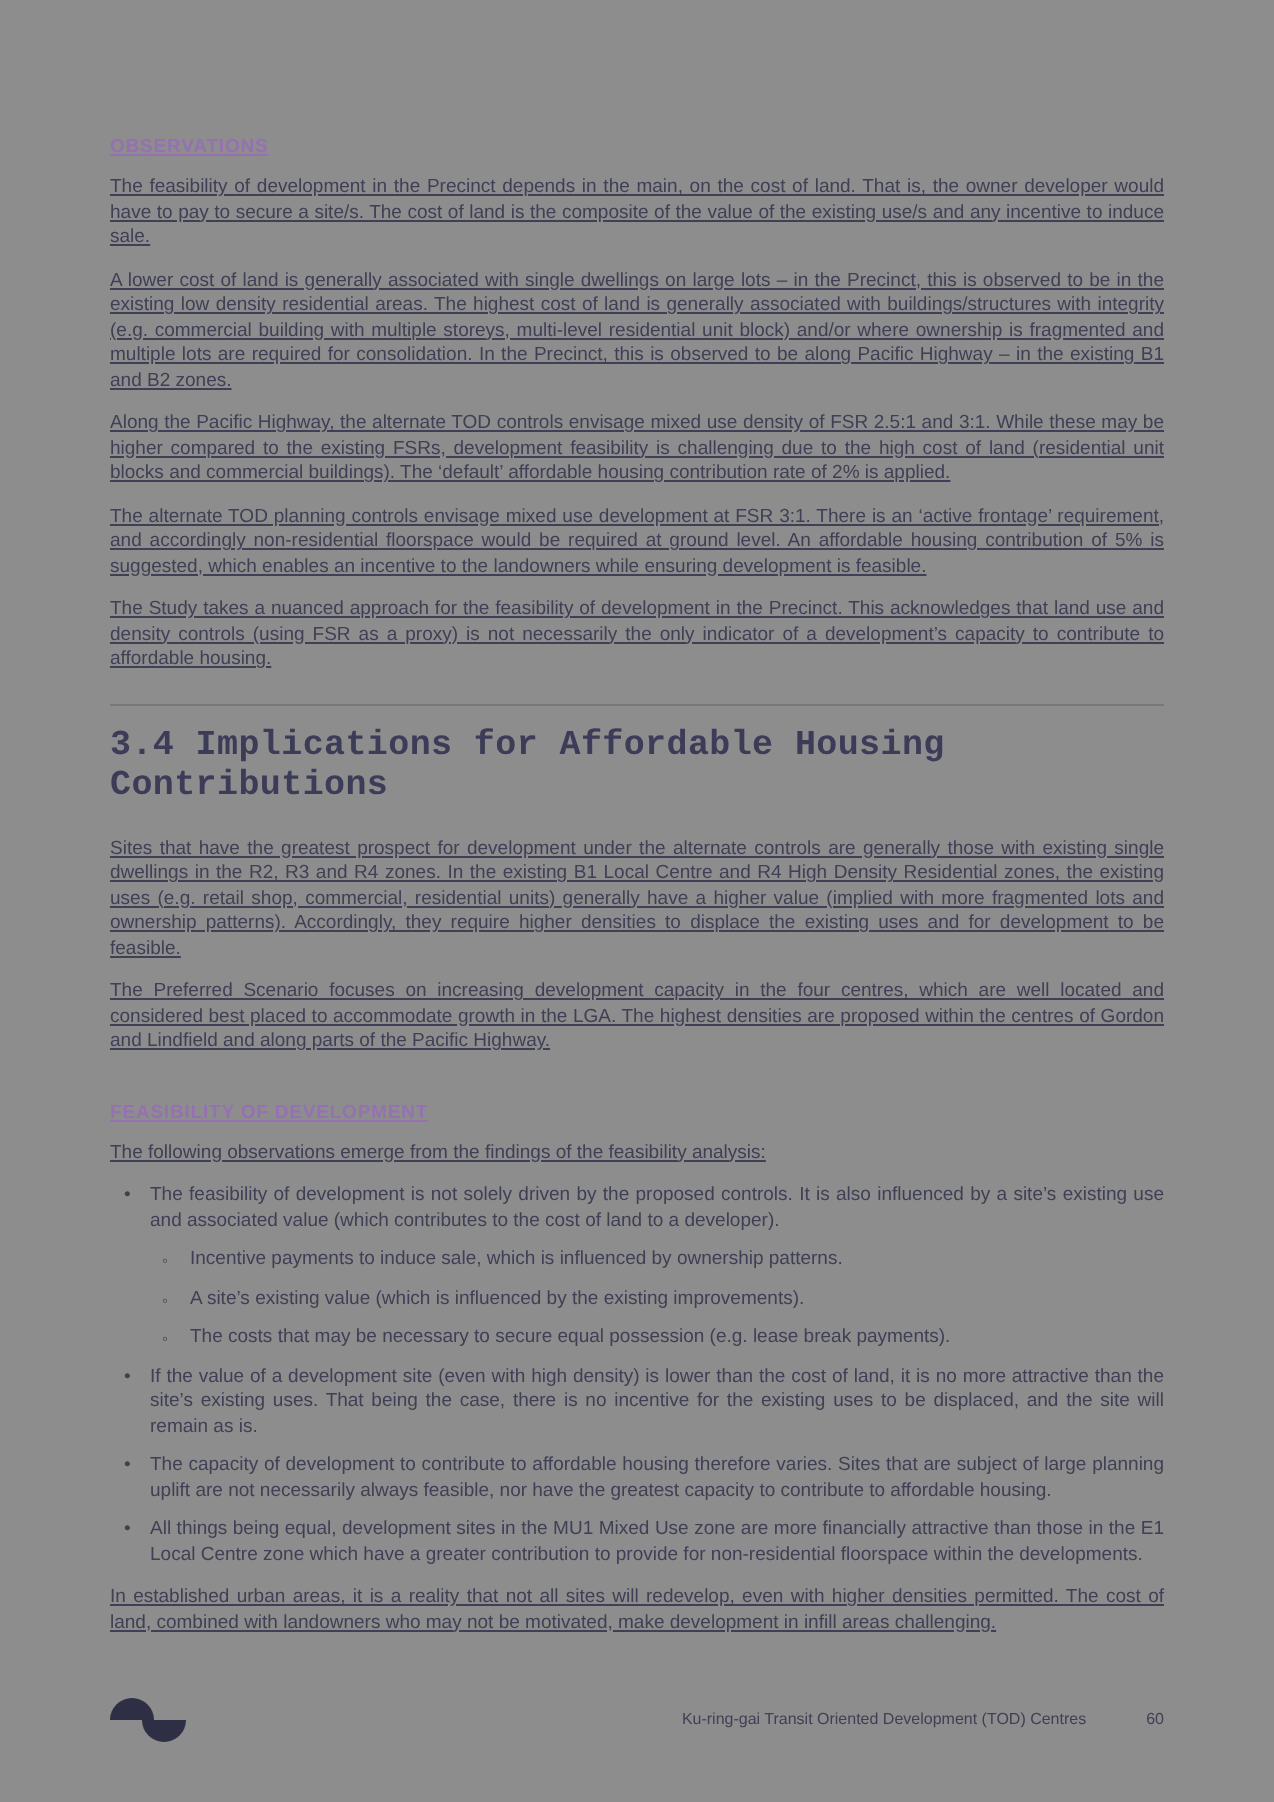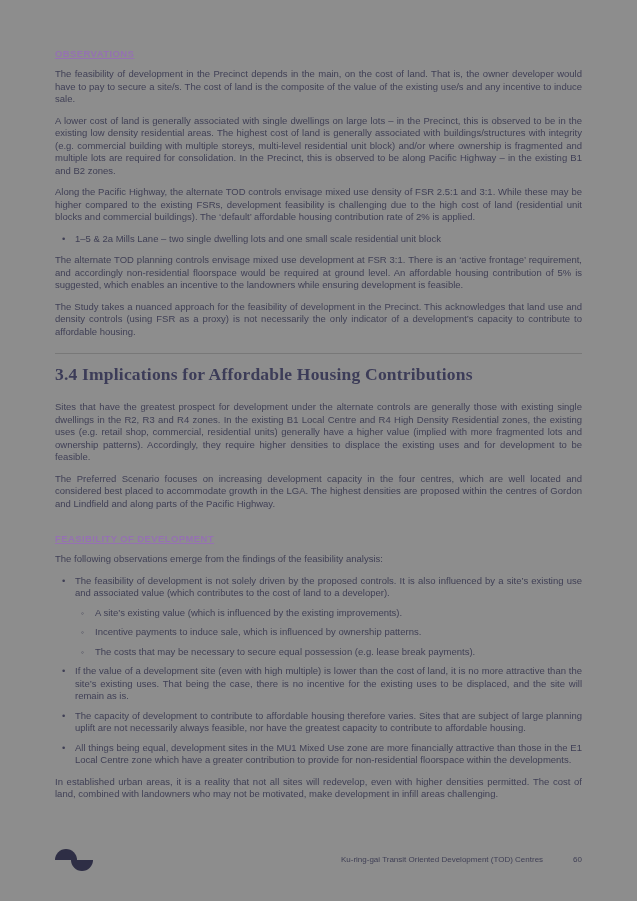--- a/index.html
+++ b/index.html
@@ -7,35 +7,36 @@
     width: 637px; height: 901px;
     background: #8d8d8d;
     font-family: "Liberation Sans", sans-serif;
     color: #3f3f55;
     overflow: hidden;
   }
   .page {
     position: relative;
     width: 637px; height: 901px;
     box-sizing: border-box;
-    padding: 48px 55px 0 55px;
+    padding: 68px 55px 0 55px;
   }
   .tag-heading {
     color: #9571b2;
     font-weight: bold;
     font-size: 9.5px;
     letter-spacing: 0.4px;
     text-decoration: underline;
     margin: 0 0 9px 0;
   }
   p.body-text {
     font-size: 9.5px;
     line-height: 12.5px;
     text-align: justify;
     margin: 0 0 9px 0;
+    text-decoration: underline;
   }
   ul.bullets {
     list-style: none;
     margin: 0 0 9px 0;
     padding: 0;
   }
   ul.bullets li {
     position: relative;
     font-size: 9.5px;
     line-height: 12.5px;
@@ -55,21 +56,21 @@
     content: "\25E6";
     position: absolute; left: 26px; top: 0;
     font-size: 8.5px;
   }
   .divider {
     border: none;
     border-top: 1px solid #787878;
     margin: 15px 0 10px 0;
   }
   h2.section-heading {
-    font-family: Liberation Serif, serif;
+    font-family: Liberation Mono, monospace;
     font-size: 17.5px;
     font-weight: bold;
     color: #3c3c58;
     margin: 0 0 16px 0;
     letter-spacing: 0.2px;
   }
   .footer {
     position: absolute;
     left: 55px; right: 55px; bottom: 30px;
     display: flex;
@@ -107,43 +108,42 @@
 
 <div class="page">
 
   <div class="tag-heading">OBSERVATIONS</div>
 
   <p class="body-text">The feasibility of development in the Precinct depends in the main, on the cost of land. That is, the owner developer would have to pay to secure a site/s. The cost of land is the composite of the value of the existing use/s and any incentive to induce sale.</p>
   <p class="body-text">A lower cost of land is generally associated with single dwellings on large lots – in the Precinct, this is observed to be in the existing low density residential areas. The highest cost of land is generally associated with buildings/structures with integrity (e.g. commercial building with multiple storeys, multi-level residential unit block) and/or where ownership is fragmented and multiple lots are required for consolidation. In the Precinct, this is observed to be along Pacific Highway – in the existing B1 and B2 zones.</p>
   <p class="body-text">Along the Pacific Highway, the alternate TOD controls envisage mixed use density of FSR 2.5:1 and 3:1. While these may be higher compared to the existing FSRs, development feasibility is challenging due to the high cost of land (residential unit blocks and commercial buildings). The ‘default’ affordable housing contribution rate of 2% is applied.</p>
 
   <ul class="bullets">
-    <li class="lvl1">1–5 &amp; 2a Mills Lane – two single dwelling lots and one small scale residential unit block</li>
   </ul>
 
   <p class="body-text">The alternate TOD planning controls envisage mixed use development at FSR 3:1. There is an ‘active frontage’ requirement, and accordingly non-residential floorspace would be required at ground level. An affordable housing contribution of 5% is suggested, which enables an incentive to the landowners while ensuring development is feasible.</p>
   <p class="body-text">The Study takes a nuanced approach for the feasibility of development in the Precinct. This acknowledges that land use and density controls (using FSR as a proxy) is not necessarily the only indicator of a development’s capacity to contribute to affordable housing.</p>
 
   <hr class="divider">
 
   <h2 class="section-heading">3.4 Implications for Affordable Housing Contributions</h2>
 
   <p class="body-text">Sites that have the greatest prospect for development under the alternate controls are generally those with existing single dwellings in the R2, R3 and R4 zones. In the existing B1 Local Centre and R4 High Density Residential zones, the existing uses (e.g. retail shop, commercial, residential units) generally have a higher value (implied with more fragmented lots and ownership patterns). Accordingly, they require higher densities to displace the existing uses and for development to be feasible.</p>
   <p class="body-text">The Preferred Scenario focuses on increasing development capacity in the four centres, which are well located and considered best placed to accommodate growth in the LGA. The highest densities are proposed within the centres of Gordon and Lindfield and along parts of the Pacific Highway.</p>
 
   <div class="tag-heading" style="margin-top:23px;">FEASIBILITY OF DEVELOPMENT</div>
 
   <p class="body-text">The following observations emerge from the findings of the feasibility analysis:</p>
 
   <ul class="bullets">
     <li class="lvl1">The feasibility of development is not solely driven by the proposed controls. It is also influenced by a site’s existing use and associated value (which contributes to the cost of land to a developer).</li>
+    <li class="lvl2">Incentive payments to induce sale, which is influenced by ownership patterns.</li>
     <li class="lvl2">A site’s existing value (which is influenced by the existing improvements).</li>
-    <li class="lvl2">Incentive payments to induce sale, which is influenced by ownership patterns.</li>
     <li class="lvl2">The costs that may be necessary to secure equal possession (e.g. lease break payments).</li>
-    <li class="lvl1">If the value of a development site (even with high multiple) is lower than the cost of land, it is no more attractive than the site’s existing uses. That being the case, there is no incentive for the existing uses to be displaced, and the site will remain as is.</li>
+    <li class="lvl1">If the value of a development site (even with high density) is lower than the cost of land, it is no more attractive than the site’s existing uses. That being the case, there is no incentive for the existing uses to be displaced, and the site will remain as is.</li>
     <li class="lvl1">The capacity of development to contribute to affordable housing therefore varies. Sites that are subject of large planning uplift are not necessarily always feasible, nor have the greatest capacity to contribute to affordable housing.</li>
     <li class="lvl1">All things being equal, development sites in the MU1 Mixed Use zone are more financially attractive than those in the E1 Local Centre zone which have a greater contribution to provide for non-residential floorspace within the developments.</li>
   </ul>
 
   <p class="body-text">In established urban areas, it is a reality that not all sites will redevelop, even with higher densities permitted. The cost of land, combined with landowners who may not be motivated, make development in infill areas challenging.</p>
 
   <div class="footer">
     <div class="logo-wave">
       <div class="dome-up"></div>
       <div class="dome-down"></div>

